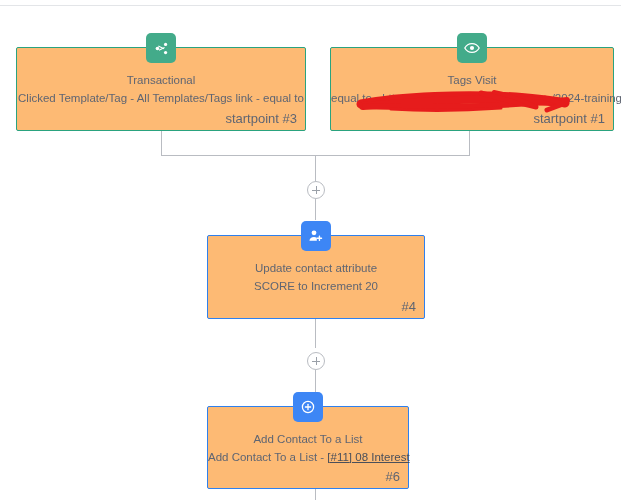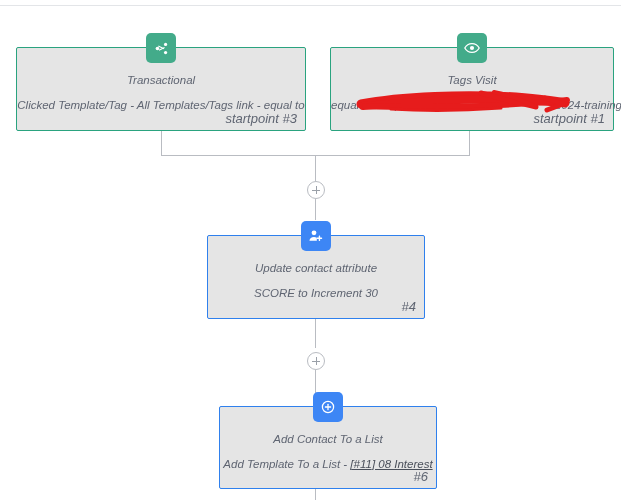--- a/index.html
+++ b/index.html
@@ -35,24 +35,23 @@
     position: absolute;
     background: #b9bcc2;
   }
   .line.v { width: 1px; }
   .line.h { height: 1px; }
 
   
   .node {
     position: absolute;
     box-sizing: border-box;
-    background: #e5e5e5;
+    background: #fdba74;
     border: 1px solid #2aa37f;
     border-radius: 2px;
-    font-style: italic;
   }
   .node.blue { border-color: #2f80ed; }
 
   .node-icon {
     position: absolute;
     top: -15px;
     left: 50%;
     transform: translateX(-50%);
     width: 30px; height: 30px;
     border-radius: 5px;
@@ -67,21 +66,21 @@
   .node-body {
     padding-top: 24px;
     text-align: center;
   }
   .node-title {
     font-size: 11.5px;
     line-height: 16px;
     color: #5f6572;
   }
   .node-detail {
-    margin-top: 9px;
+    margin-top: 2px;
     font-size: 11.5px;
     line-height: 16px;
     color: #5f6572;
     white-space: nowrap;
     position: relative;
   }
   .node-detail .link {
     text-decoration: underline;
     color: #4a4f5a;
   }
@@ -191,33 +190,33 @@
     <div class="node-icon">
       <svg width="16" height="16" viewBox="0 0 24 24" fill="#ffffff" aria-hidden="true">
         <circle cx="9" cy="7.3" r="3.6"></circle>
         <path d="M2.2 19.2c0-3.6 3.1-5.6 6.8-5.6 1.6 0 3 .35 4.2 1v4.6z"></path>
         <rect x="16.1" y="11.3" width="2.1" height="8.2" rx="0.6"></rect>
         <rect x="13.05" y="14.35" width="8.2" height="2.1" rx="0.6"></rect>
       </svg>
     </div>
     <div class="node-body">
       <div class="node-title">Update contact attribute</div>
-      <div class="node-detail">SCORE to Increment 30</div>
+      <div class="node-detail">SCORE to Increment 20</div>
     </div>
     <div class="node-ref">#4</div>
   </div>
 
-  <div class="node blue" style="left:219px; top:406px; width:218px; height:83px;">
+  <div class="node blue" style="left:207px; top:406px; width:202px; height:83px;">
     <div class="node-icon">
       <svg width="16" height="16" viewBox="0 0 24 24" aria-hidden="true">
         <circle cx="12" cy="12" r="8.4" fill="none" stroke="#ffffff" stroke-width="1.9"></circle>
         <rect x="11.05" y="7.2" width="1.9" height="9.6" rx="0.6" fill="#ffffff"></rect>
         <rect x="7.2" y="11.05" width="9.6" height="1.9" rx="0.6" fill="#ffffff"></rect>
       </svg>
     </div>
     <div class="node-body">
       <div class="node-title">Add Contact To a List</div>
-      <div class="node-detail"><span>Add Template To a List - </span><span class="link">[#11] 08 Interest</span></div>
+      <div class="node-detail"><span>Add Contact To a List - </span><span class="link">[#11] 08 Interest</span></div>
     </div>
     <div class="node-ref">#6</div>
   </div>
 
 </div>
 
 </body></html>

